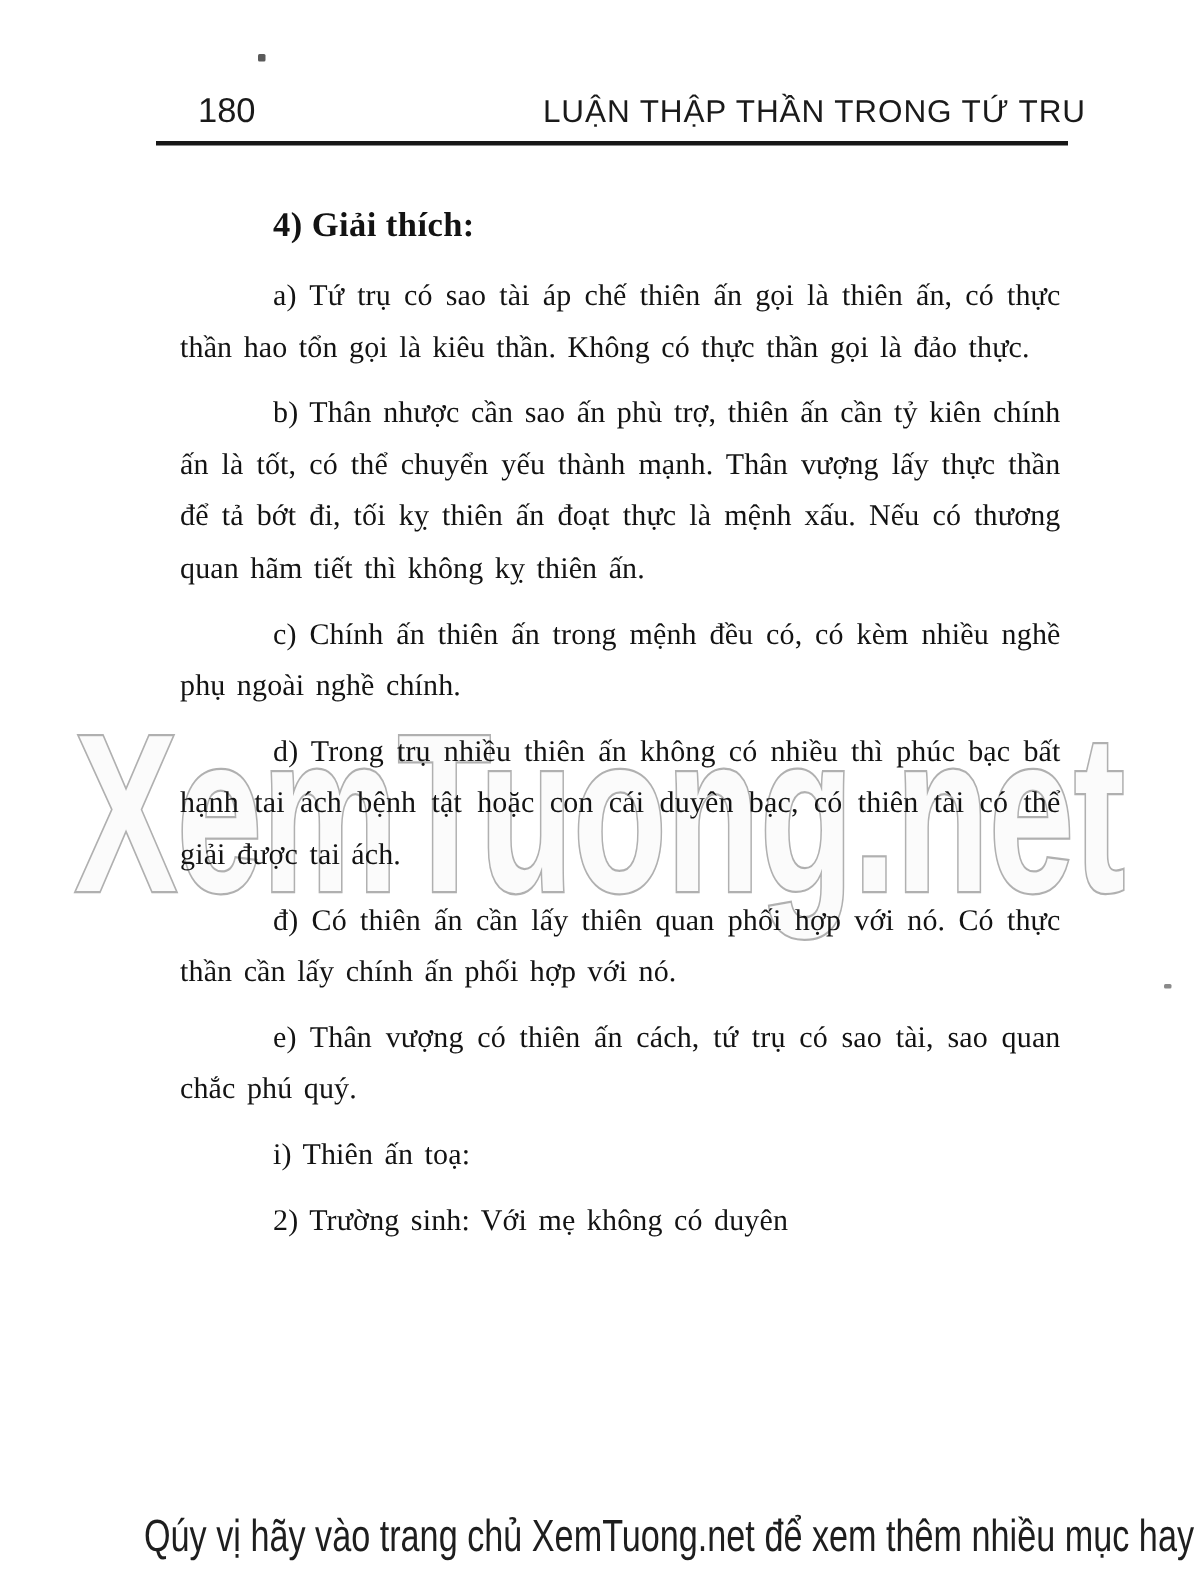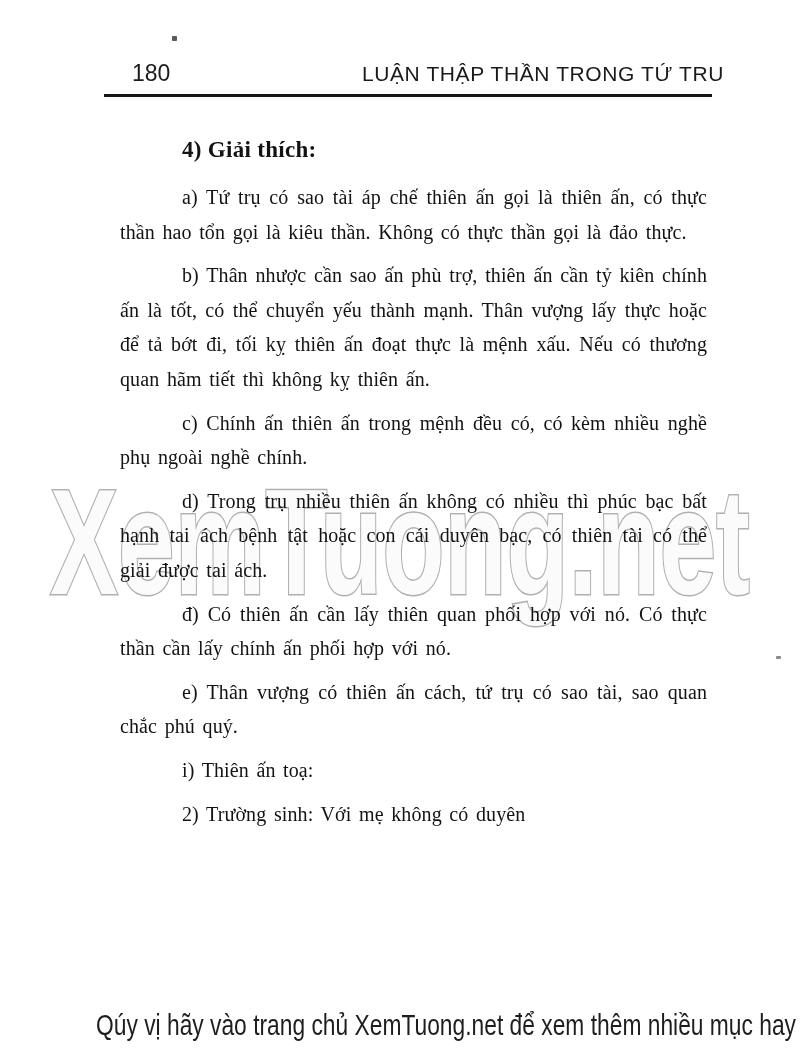--- a/index.html
+++ b/index.html
@@ -51,21 +51,21 @@
   <div class="speck speck-top"></div>
   <div class="speck speck-right"></div>
 
   <svg class="watermark-svg" width="720" height="210" viewBox="0 0 720 210">
     <text x="8" y="136" font-size="150" textLength="700" lengthAdjust="spacingAndGlyphs" paint-order="stroke fill" stroke-width="3" stroke="#b0b0b0" fill="#fbfbfb">XemTuong.net</text>
   </svg>
 
   <main class="body-col">
     <h2 class="section-heading">4) Giải thích:</h2>
     <p class="para">a) Tứ trụ có sao tài áp chế thiên ấn gọi là thiên ấn, có thực thần hao tổn gọi là kiêu thần. Không có thực thần gọi là đảo thực.</p>
-    <p class="para">b) Thân nhược cần sao ấn phù trợ, thiên ấn cần tỷ kiên chính ấn là tốt, có thể chuyển yếu thành mạnh. Thân vượng lấy thực hoặc để tả bớt đi, tối kỵ thiên ấn đoạt thực là mệnh xấu. Nếu có thương quan hãm tiết thì không kỵ thiên ấn.</p>
+    <p class="para">b) Thân nhược cần sao ấn phù trợ, thiên ấn cần tỷ kiên chính ấn là tốt, có thể chuyển yếu thành mạnh. Thân vượng lấy thực thần để tả bớt đi, tối kỵ thiên ấn đoạt thực là mệnh xấu. Nếu có thương quan hãm tiết thì không kỵ thiên ấn.</p>
     <p class="para">c) Chính ấn thiên ấn trong mệnh đều có, có kèm nhiều nghề phụ ngoài nghề chính.</p>
     <p class="para">d) Trong trụ nhiều thiên ấn không có nhiều thì phúc bạc bất hạnh tai ách bệnh tật hoặc con cái duyên bạc, có thiên tài có thể giải được tai ách.</p>
     <p class="para">đ) Có thiên ấn cần lấy thiên quan phối hợp với nó. Có thực thần cần lấy chính ấn phối hợp với nó.</p>
     <p class="para">e) Thân vượng có thiên ấn cách, tứ trụ có sao tài, sao quan chắc phú quý.</p>
     <p class="para">i) Thiên ấn toạ:</p>
     <p class="para">2) Trường sinh: Với mẹ không có duyên</p>
   </main>
 
   <div class="page-footer">Qúy vị hãy vào trang chủ XemTuong.net để xem thêm nhiều mục hay khác</div>
 

